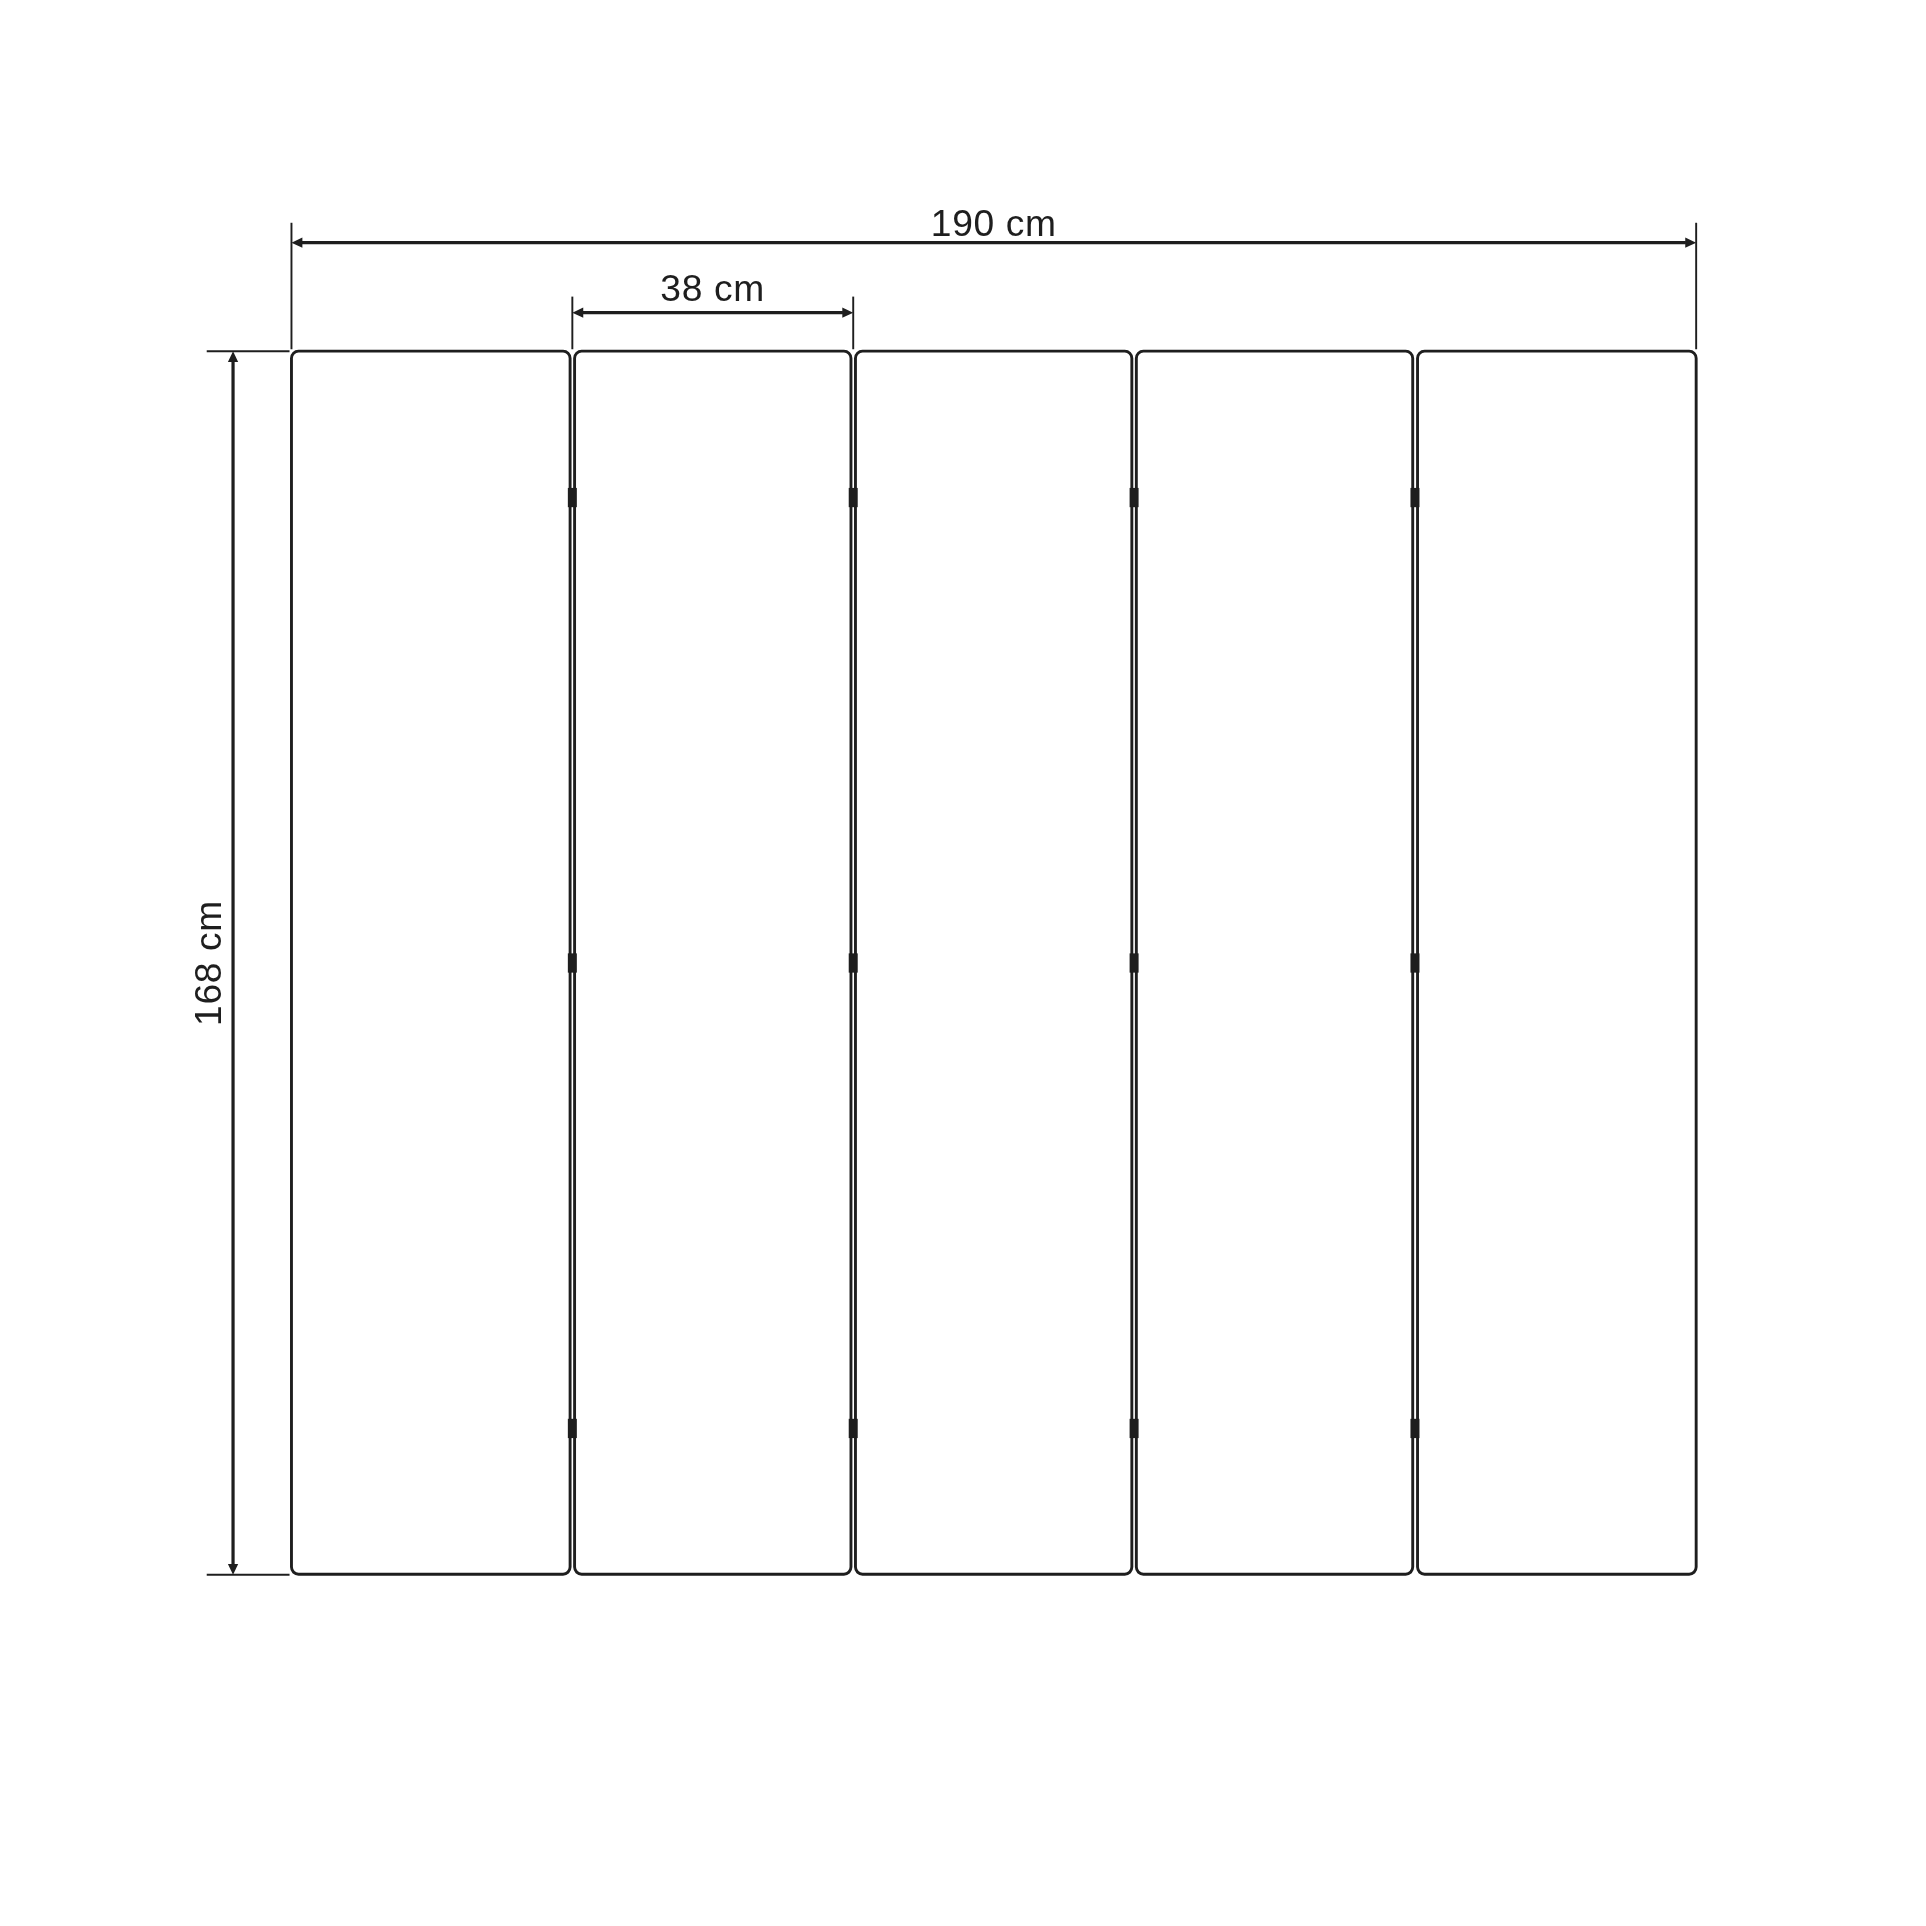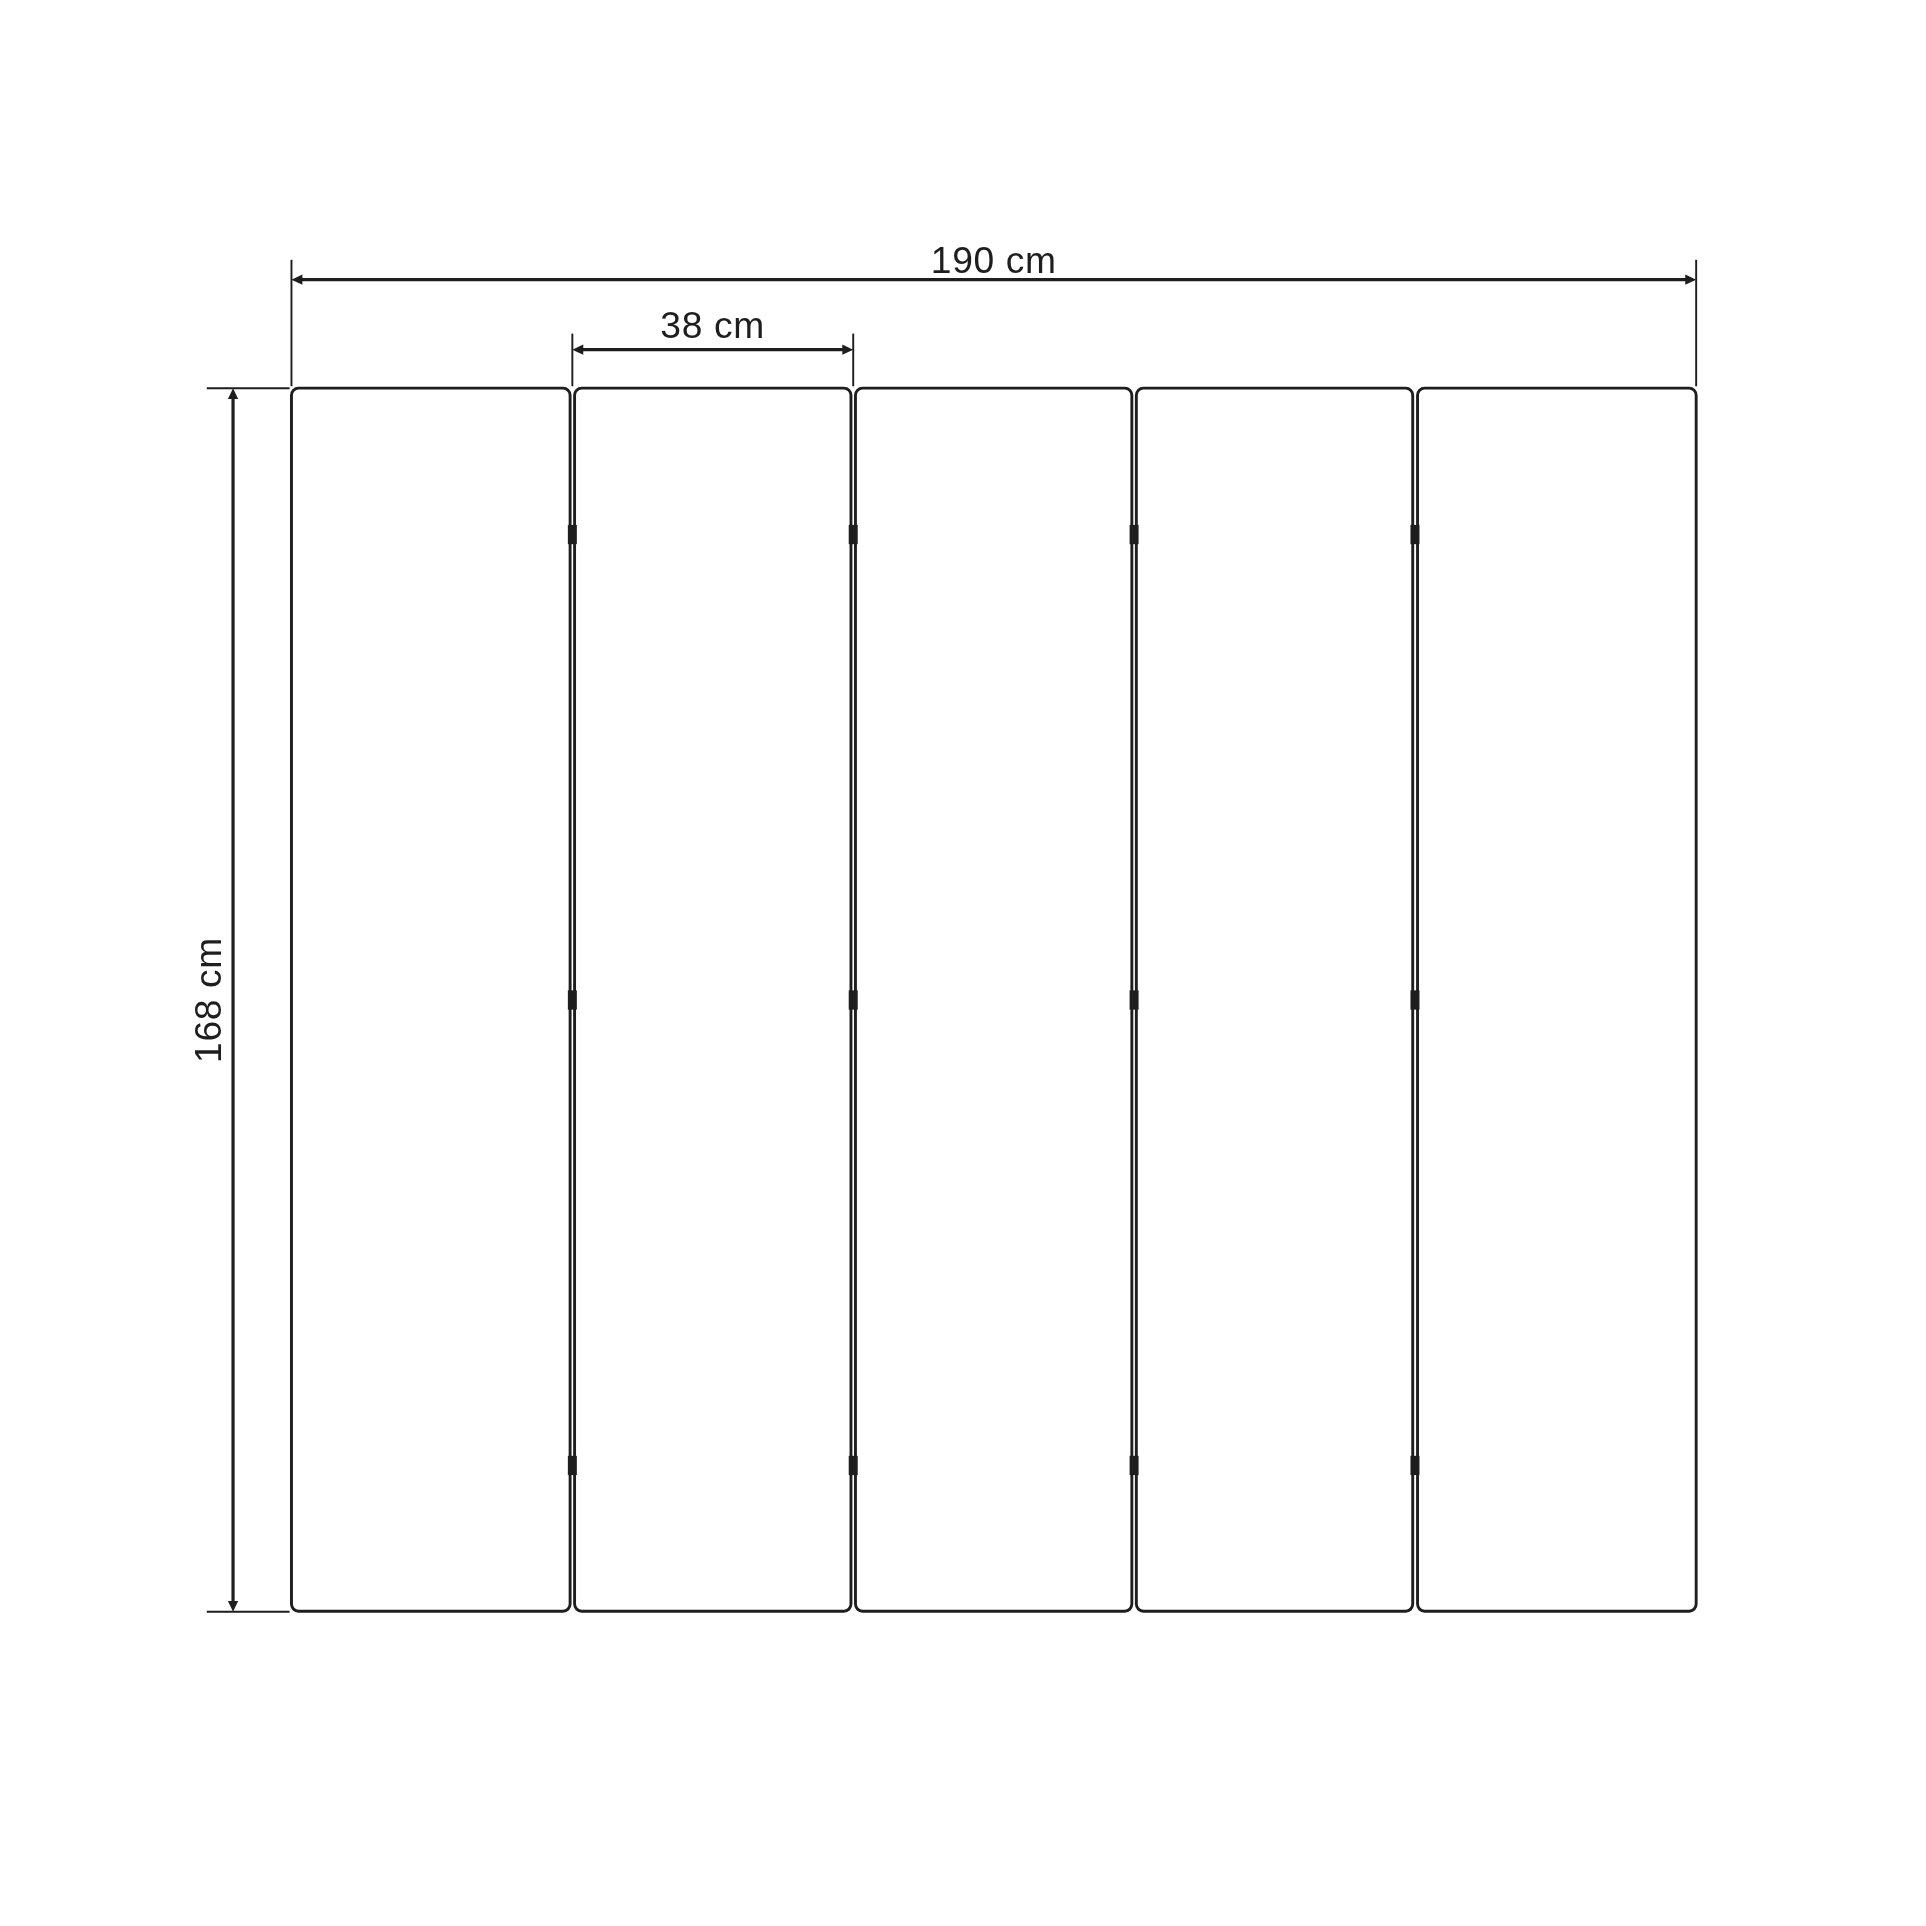--- a/index.html
+++ b/index.html
@@ -6,21 +6,20 @@
     margin: 0;
     padding: 0;
     background: #ffffff;
   }
   .canvas {
     position: relative;
     width: 1926px;
     height: 1726px;
     background: #ffffff;
     overflow: hidden;
-    margin-top: 37px;
   }
   svg { display: block; }
   .panel {
     fill: #ffffff;
     stroke: #1e1e1e;
     stroke-width: 4.5;
   }
   .hinge { fill: #1e1e1e; }
   .dim-line {
     stroke: #1e1e1e;

